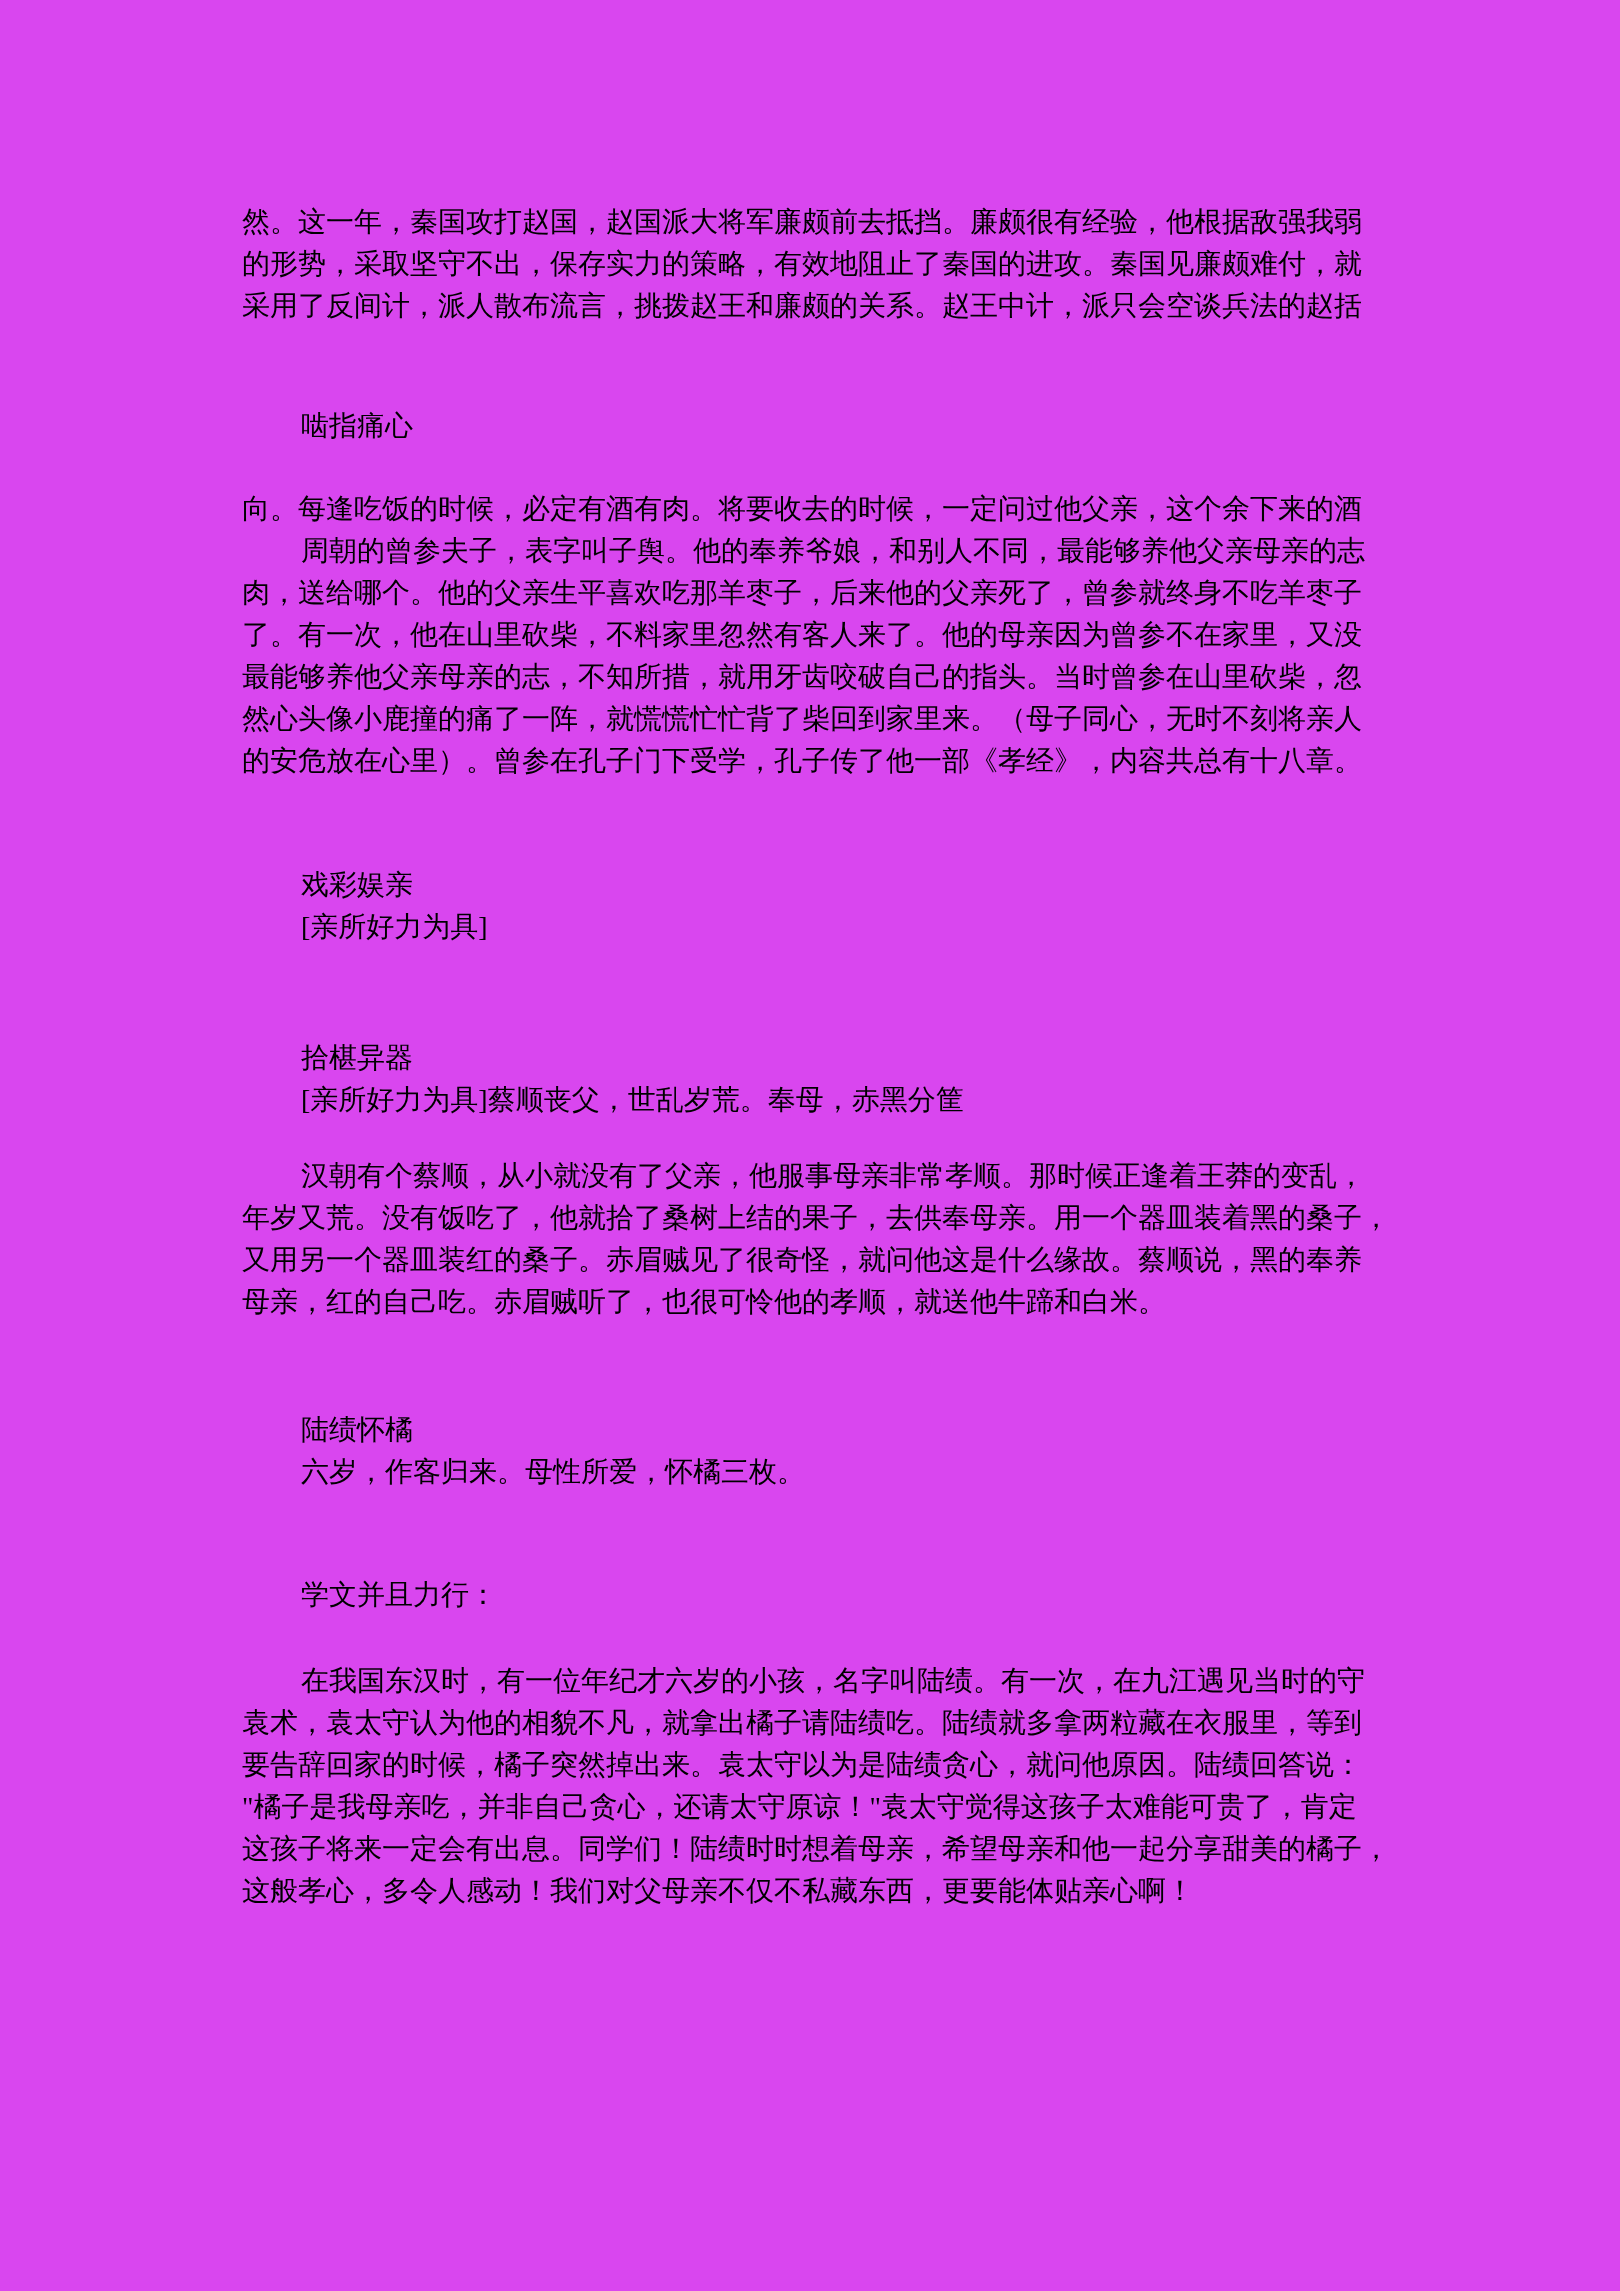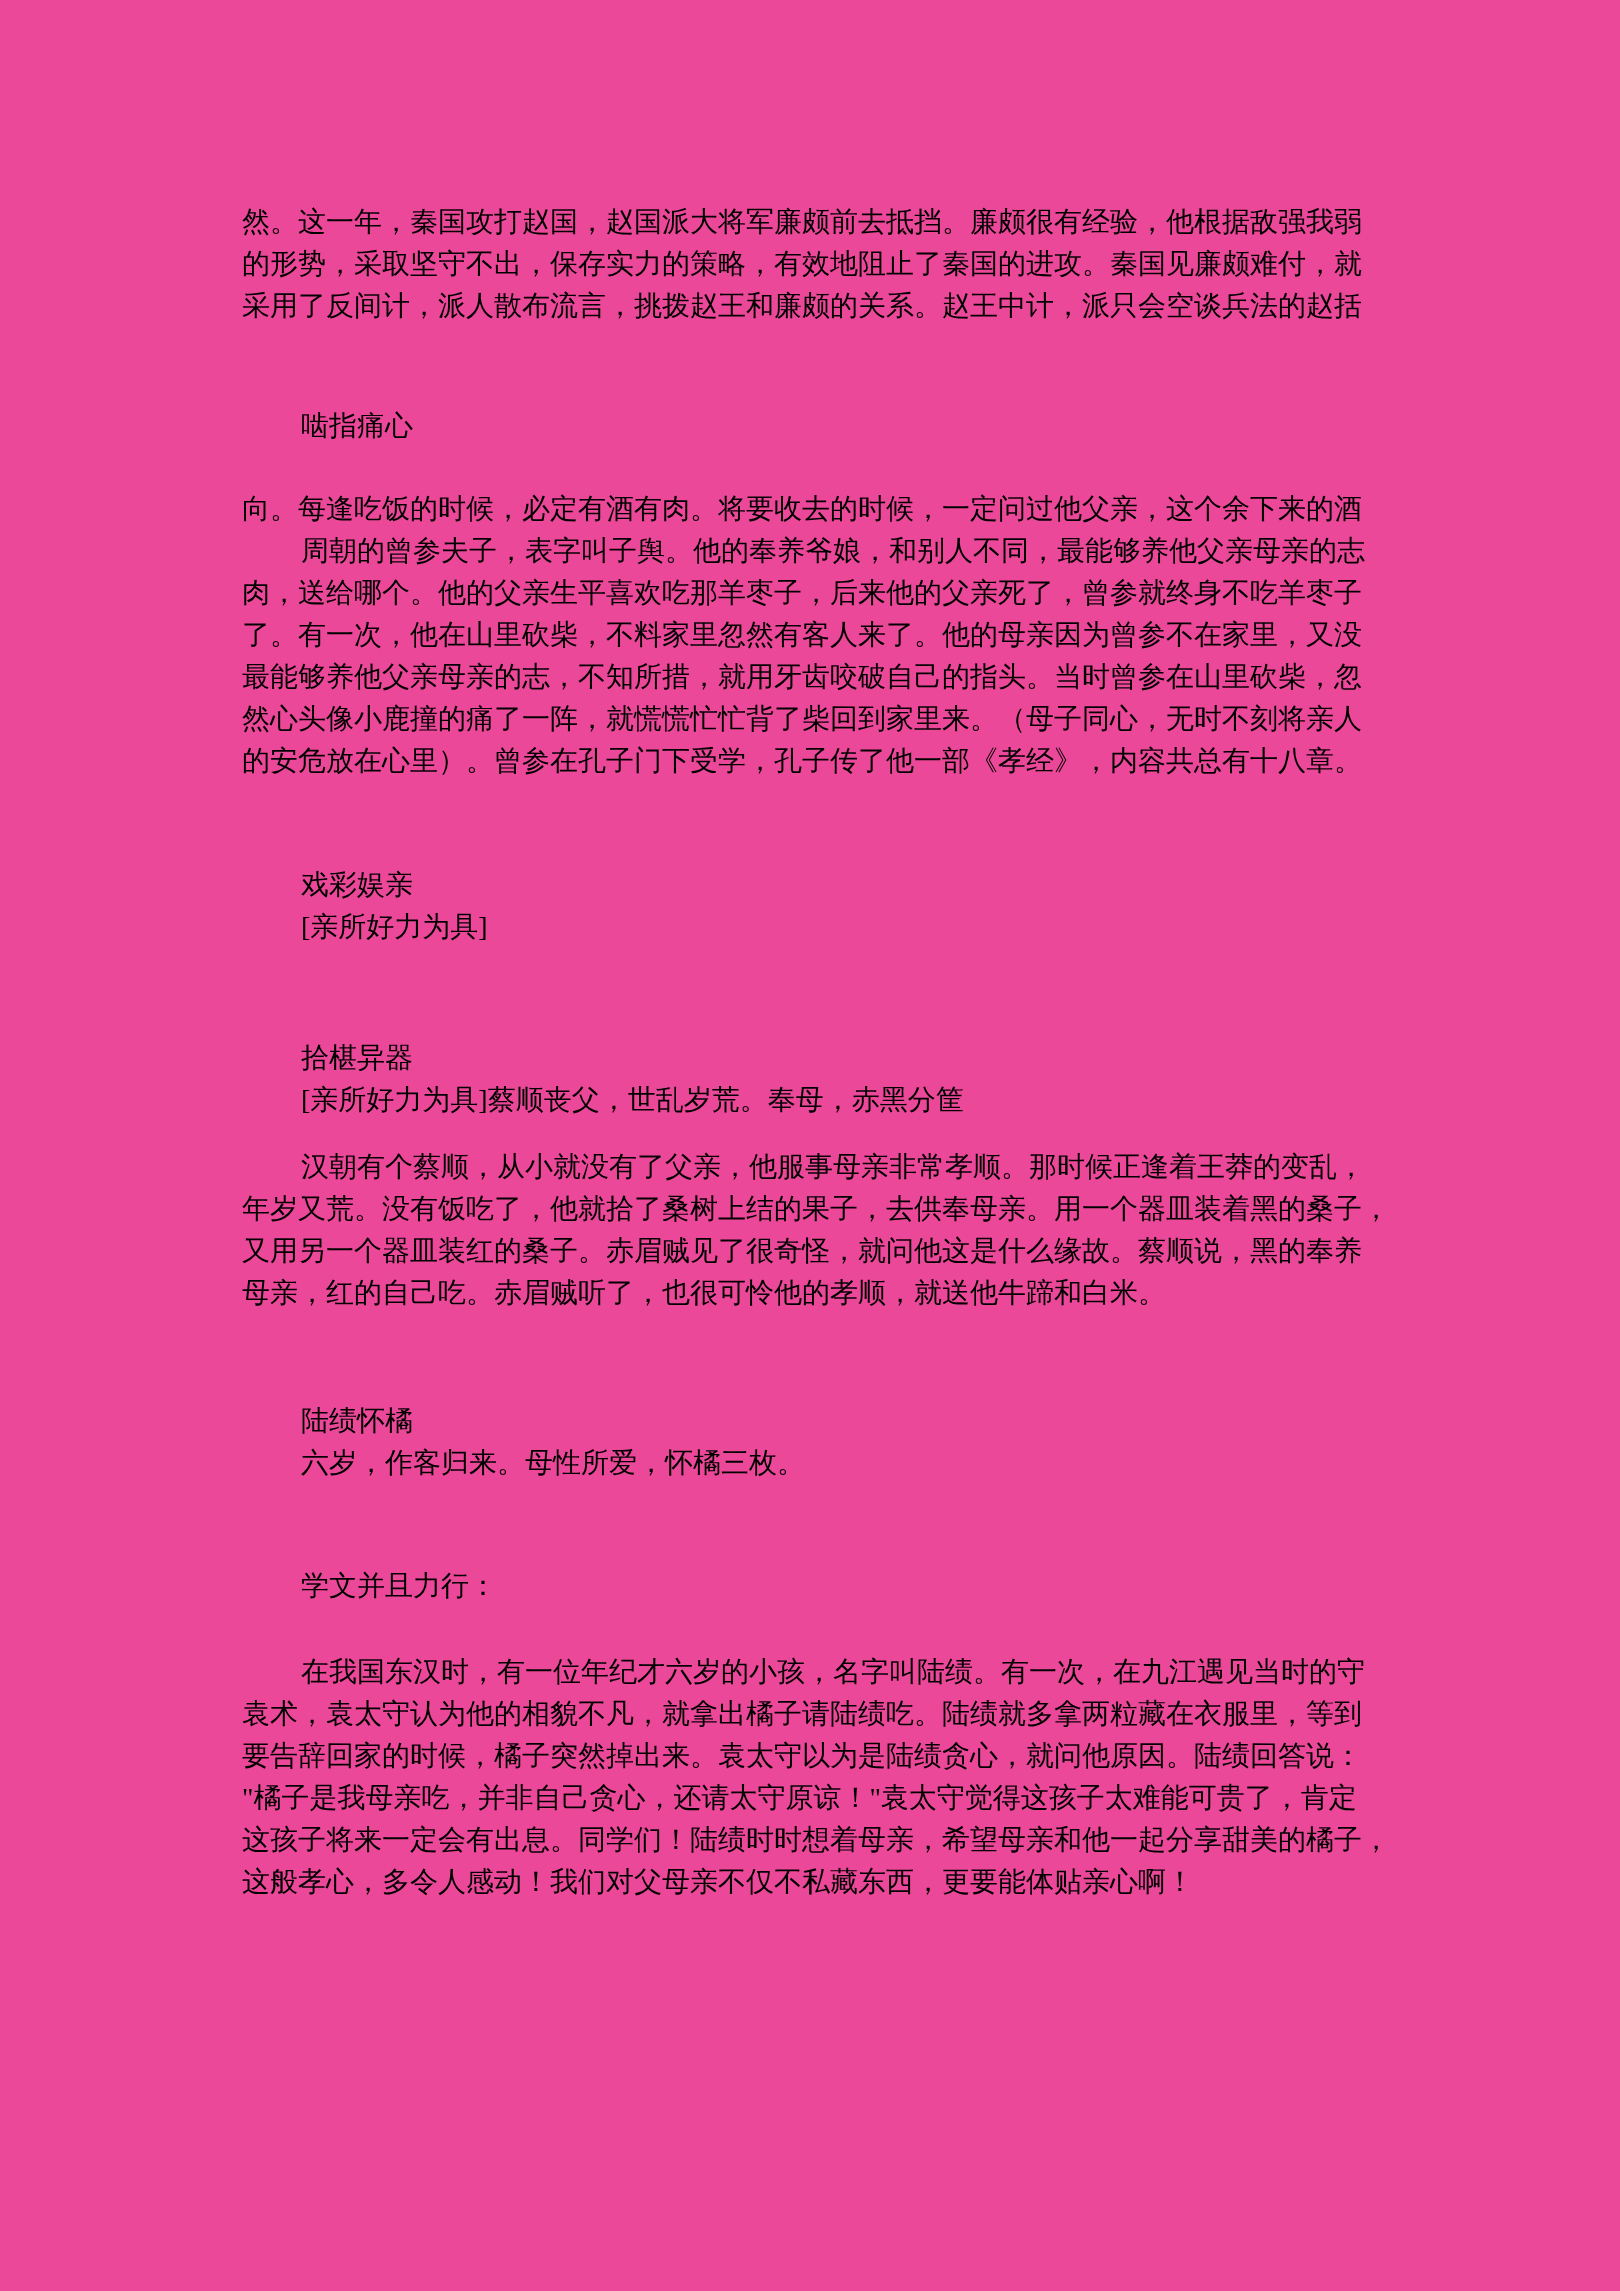--- a/index.html
+++ b/index.html
@@ -9,21 +9,21 @@
   }
   body {
     width: 1620px;
     height: 2292px;
     overflow: hidden;
   }
   .page {
     box-sizing: border-box;
     width: 1620px;
     height: 2292px;
-    background: #ec4899;
+    background: #d946ef;
     color: #000000;
     padding: 201px 196px 0 242px;
     font-family: "Liberation Serif", "DejaVu Serif", serif;
   }
   .block {
     width: 1147px;
   }
   .line {
     font-size: 28px;
     line-height: 42px;
@@ -32,21 +32,21 @@
     overflow: visible;
   }
   .line.indent {
     padding-left: 59px; 
   }
   
   .b1 { margin-top: 78px; }
   .b2 { margin-top: 41px; }
   .b3 { margin-top: 82px; }
   .b4 { margin-top: 89px; }
-  .b5 { margin-top: 25px; }
+  .b5 { margin-top: 34px; }
   .b6 { margin-top: 86px; }
   .b7 { margin-top: 44px; }
   .b8 { margin-top: 81px; }
 </style>
 </head>
 <body>
 
 <div class="page">
   <div class="block b0">
       <div class="line">然。这一年，秦国攻打赵国，赵国派大将军廉颇前去抵挡。廉颇很有经验，他根据敌强我弱</div>

